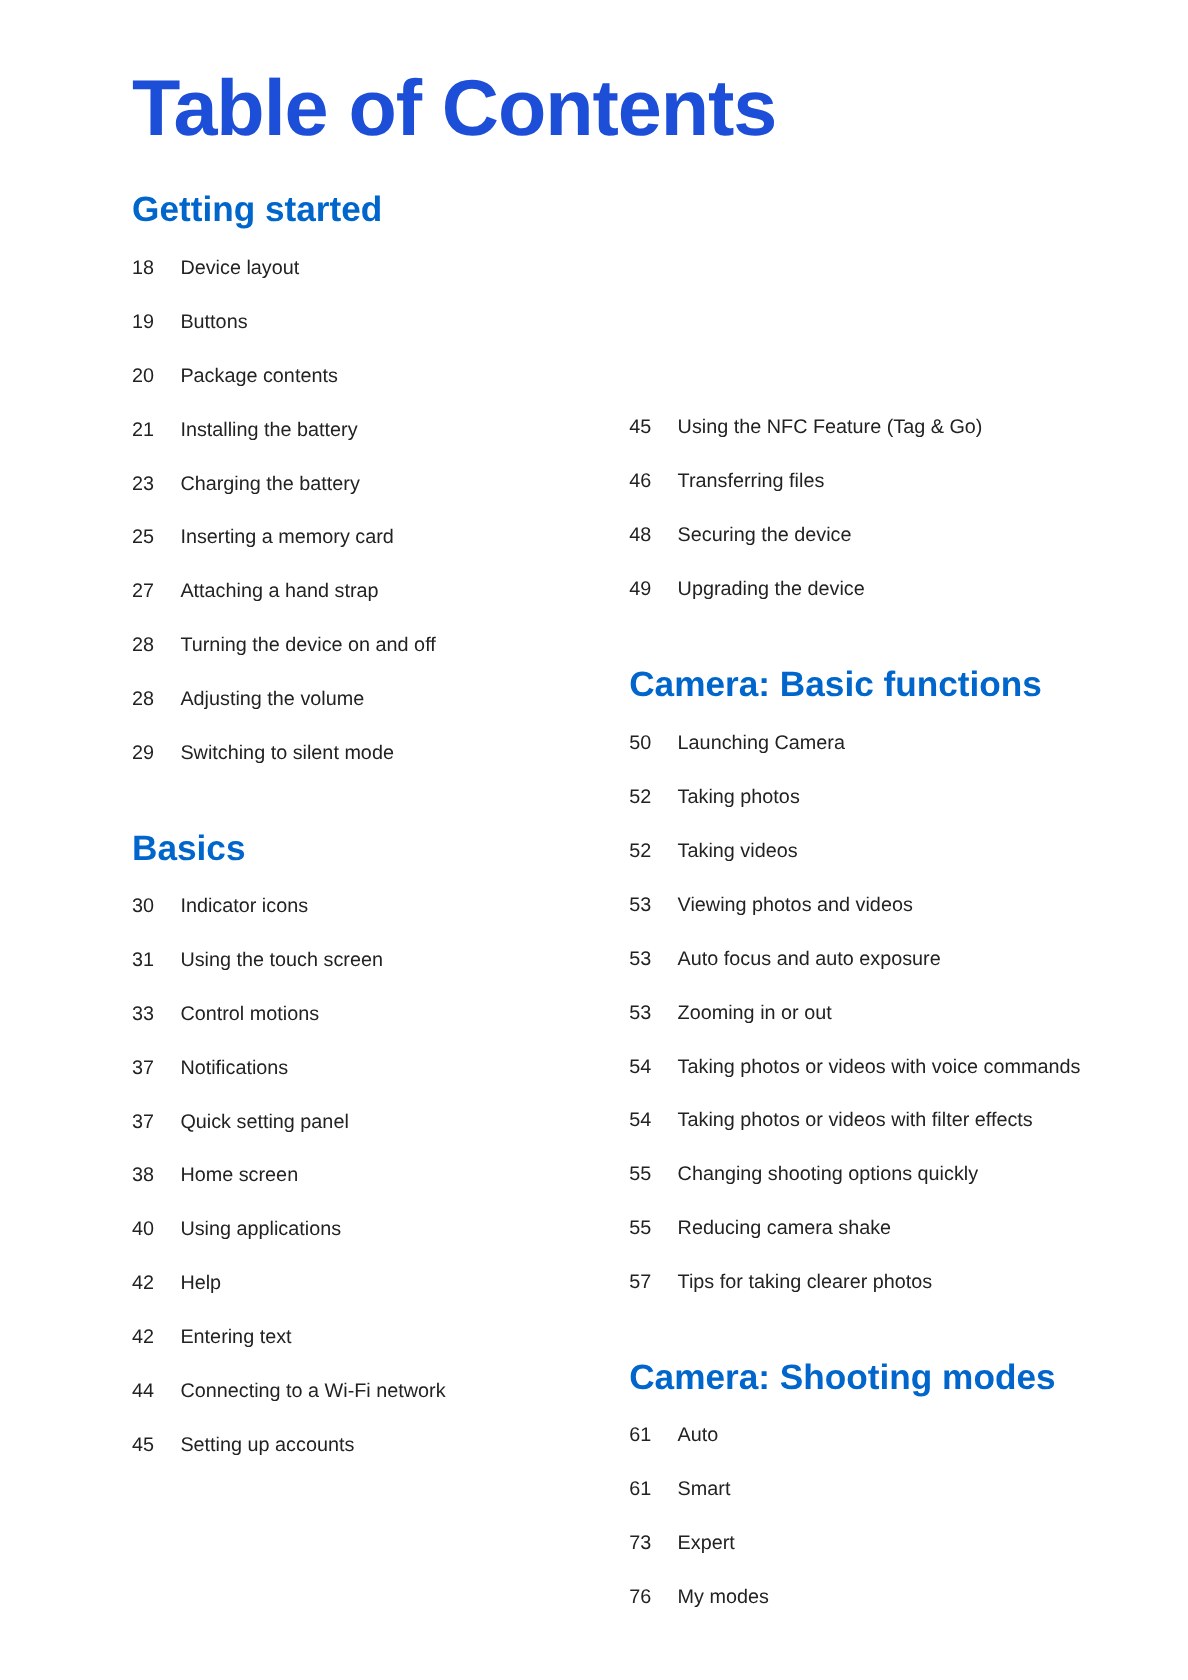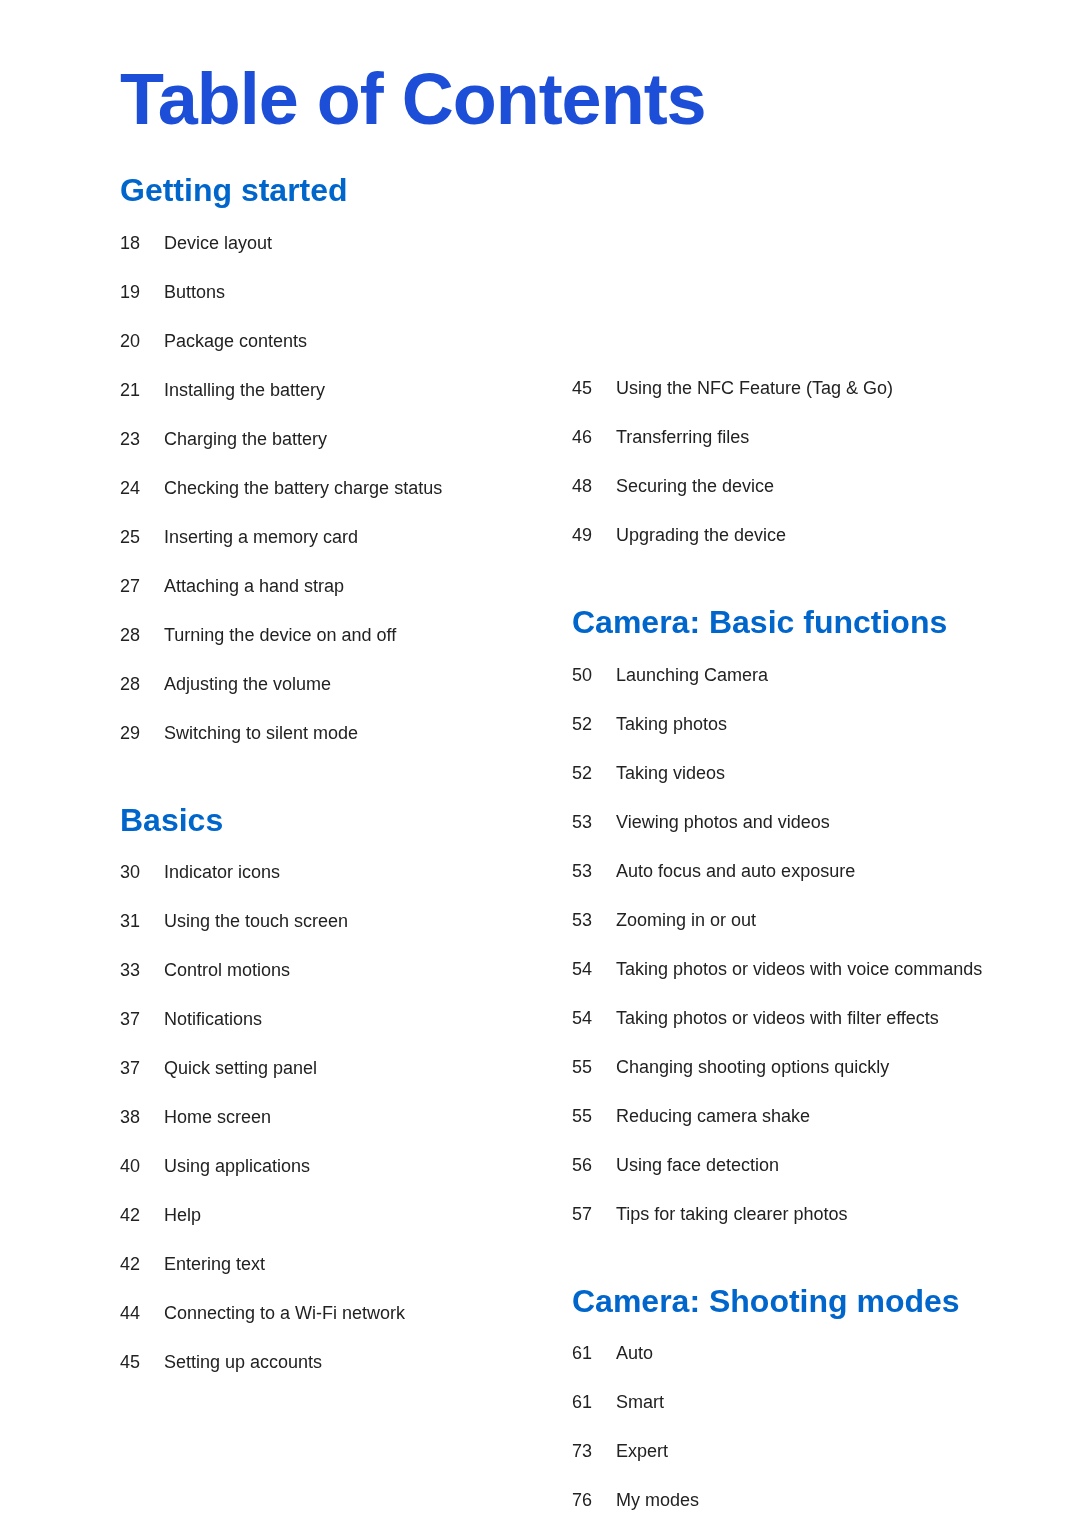--- a/index.html
+++ b/index.html
@@ -114,24 +114,20 @@
         </li>
         <li class="toc-item">
           <span class="toc-page">21</span>
           <span class="toc-text">Installing the battery</span>
         </li>
         <li class="toc-item">
           <span class="toc-page">23</span>
           <span class="toc-text">Charging the battery</span>
         </li>
         <li class="toc-item">
-          <span class="toc-page">24</span>
-          <span class="toc-text">Checking the battery charge status</span>
-        </li>
-        <li class="toc-item">
           <span class="toc-page">25</span>
           <span class="toc-text">Inserting a memory card</span>
         </li>
         <li class="toc-item">
           <span class="toc-page">27</span>
           <span class="toc-text">Attaching a hand strap</span>
         </li>
         <li class="toc-item">
           <span class="toc-page">28</span>
           <span class="toc-text">Turning the device on and off</span>
@@ -256,24 +252,20 @@
           <span class="toc-page">54</span>
           <span class="toc-text">Taking photos or videos with filter effects</span>
         </li>
         <li class="toc-item">
           <span class="toc-page">55</span>
           <span class="toc-text">Changing shooting options quickly</span>
         </li>
         <li class="toc-item">
           <span class="toc-page">55</span>
           <span class="toc-text">Reducing camera shake</span>
-        </li>
-        <li class="toc-item">
-          <span class="toc-page">56</span>
-          <span class="toc-text">Using face detection</span>
         </li>
         <li class="toc-item">
           <span class="toc-page">57</span>
           <span class="toc-text">Tips for taking clearer photos</span>
         </li>
       </ul>
     </div>
 
     <div class="section">
       <h2 class="section-title">Camera: Shooting modes</h2>

